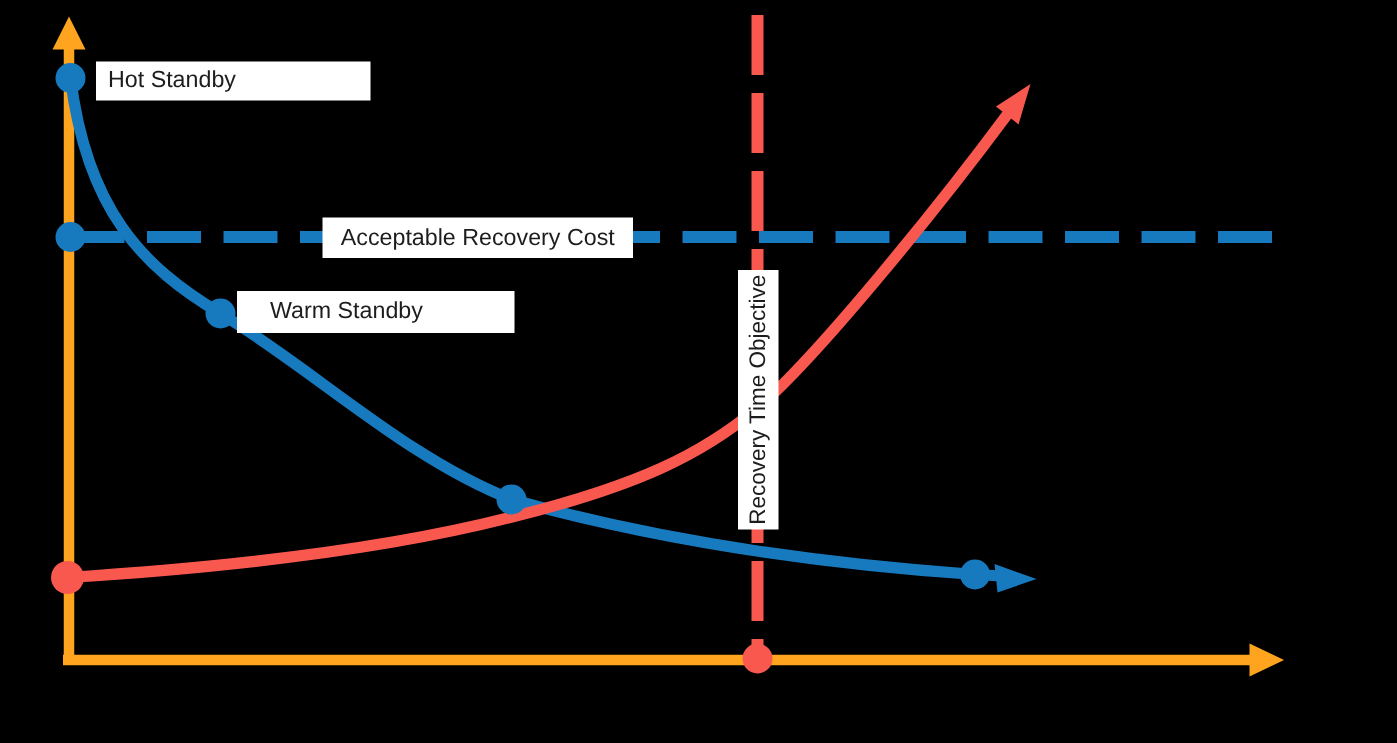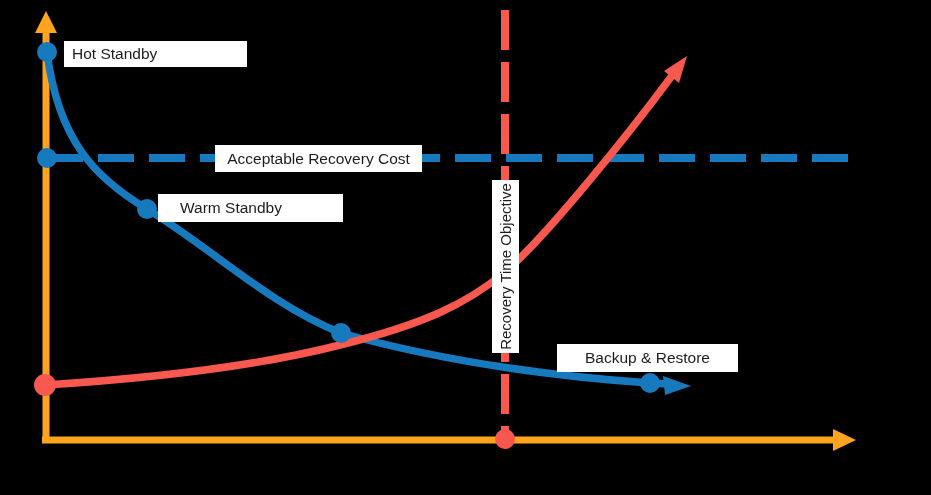--- a/index.html
+++ b/index.html
@@ -77,20 +77,17 @@
   </div>
 
   <div class="lbl lbl-left" id="lbl-hot-standby">
     <span>Hot Standby</span>
   </div>
 
   <div class="lbl lbl-left" id="lbl-warm-standby">
     <span>Warm Standby</span>
   </div>
 
-  <div class="lbl lbl-center" id="lbl-backup-restore">
-    <span>Backup &amp; Restore</span>
-  </div>
 
   <div class="lbl" id="lbl-rto">
     <span class="vtext">Recovery Time Objective</span>
   </div>
 </div>
 
 </body></html>

